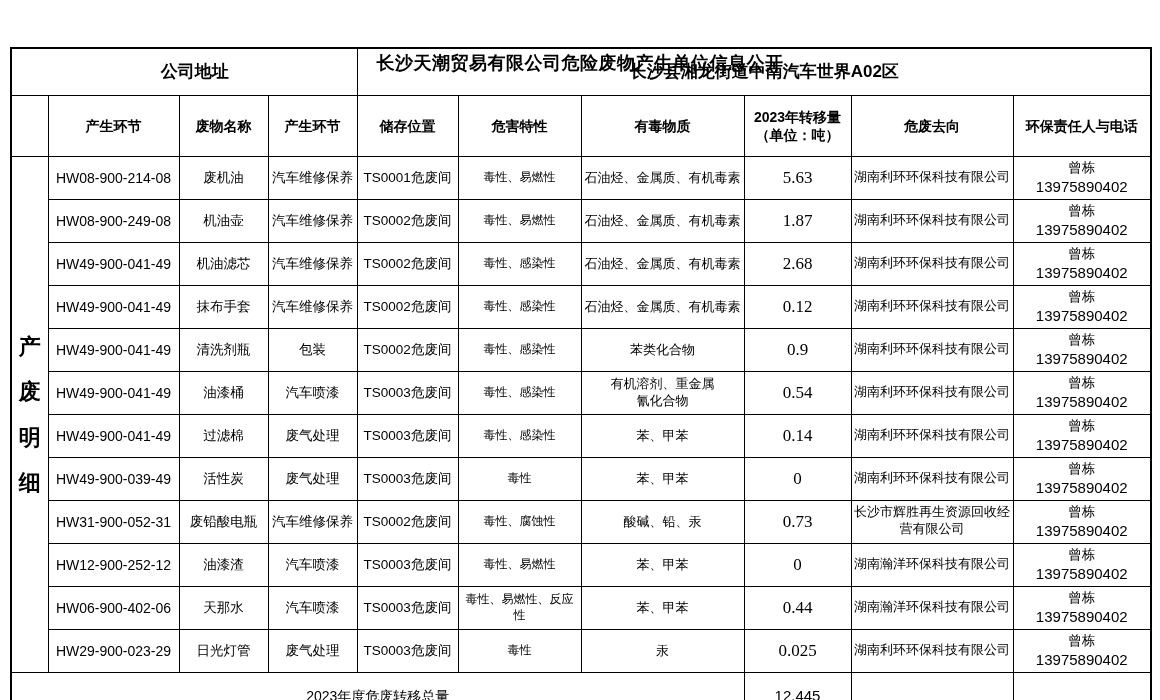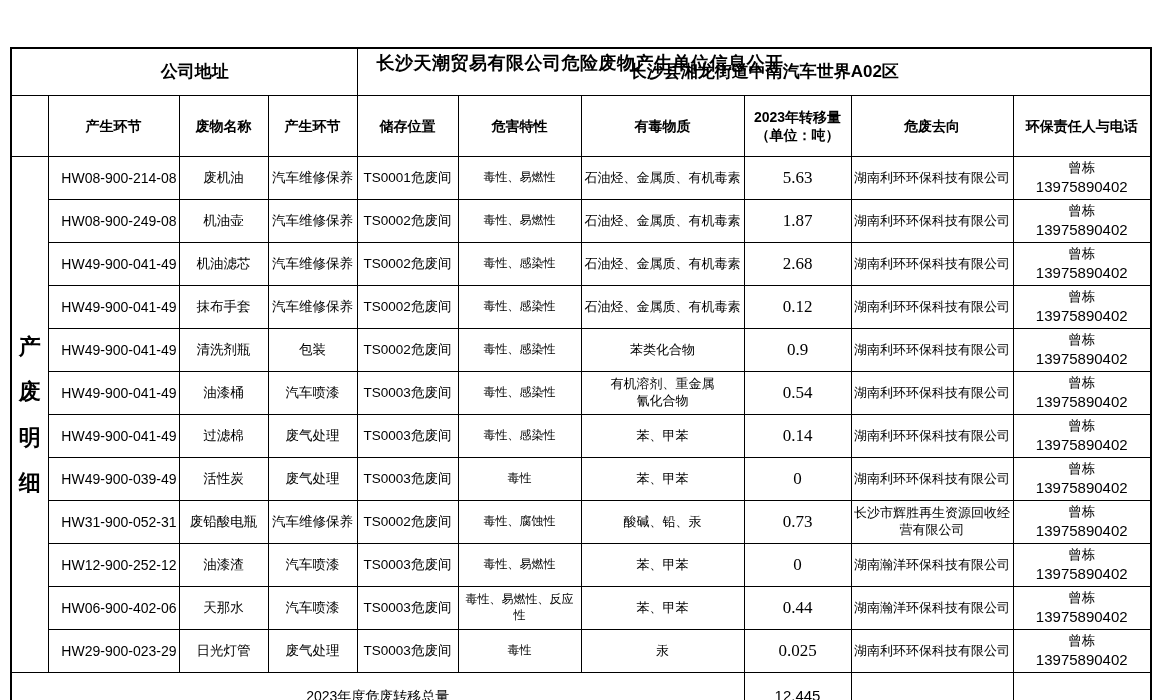--- a/index.html
+++ b/index.html
@@ -10,24 +10,24 @@
   table.main{position:absolute;left:10px;top:47px;width:1140px;
        border-collapse:collapse;table-layout:fixed;border:2px solid #000;}
   td{border:1px solid #000;text-align:center;vertical-align:middle;
        padding:1px 2px;font-size:13.5px;line-height:1.3;overflow:hidden;}
   tr.address-row td{height:44px;font-size:17px;font-weight:bold;padding-left:23px;}
   tr.header-row td{height:58px;font-size:14px;font-weight:bold;}
   tr.data-row td{height:40px;}
   tr.total-row td{height:44px;}
   .section-label-cell{font-weight:bold;font-size:22px;padding:0;}
   .section-label-cell div{line-height:2.05;}
-  td.c-code{font-size:14px;text-align:right;}
+  td.c-code{font-size:14px;}
   td.c-hazard{white-space:pre-line;font-size:12px;}
   td.c-toxin{white-space:pre-line;font-size:13px;}
-  td.c-dest{white-space:pre-line;font-size:13px;}
+  td.c-dest{white-space:pre-line;font-size:13px;font-family:Liberation Mono, monospace;}
   td.c-amount{font-size:17px;font-family:Liberation Serif, serif;}
   .contact-name{font-size:13.5px;}
   .contact-phone{font-size:15px;}
   td.total-label{font-size:14px;}
   td.total-amount{font-size:15px;}
   .hdr-sub{font-weight:bold;text-align:center;}
 </style>
 </head>
 <body>
 

